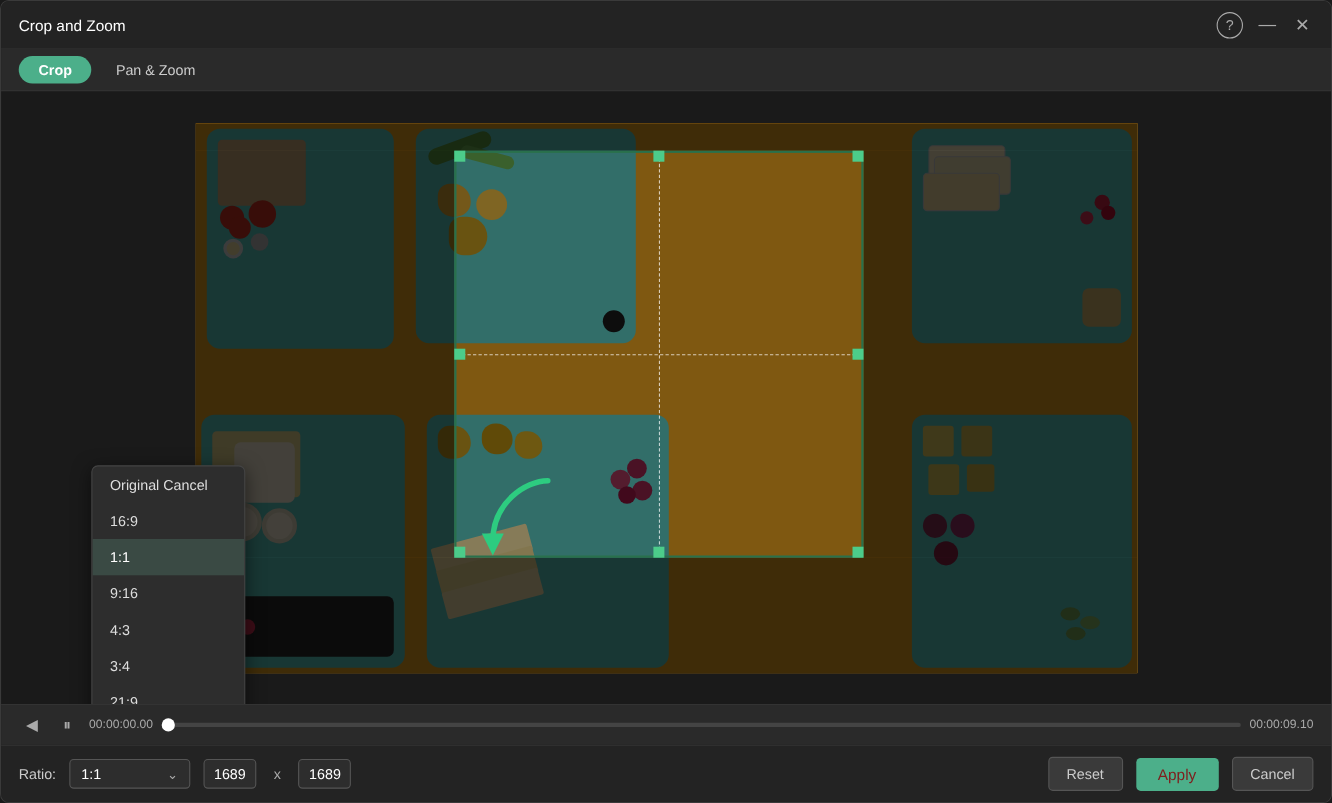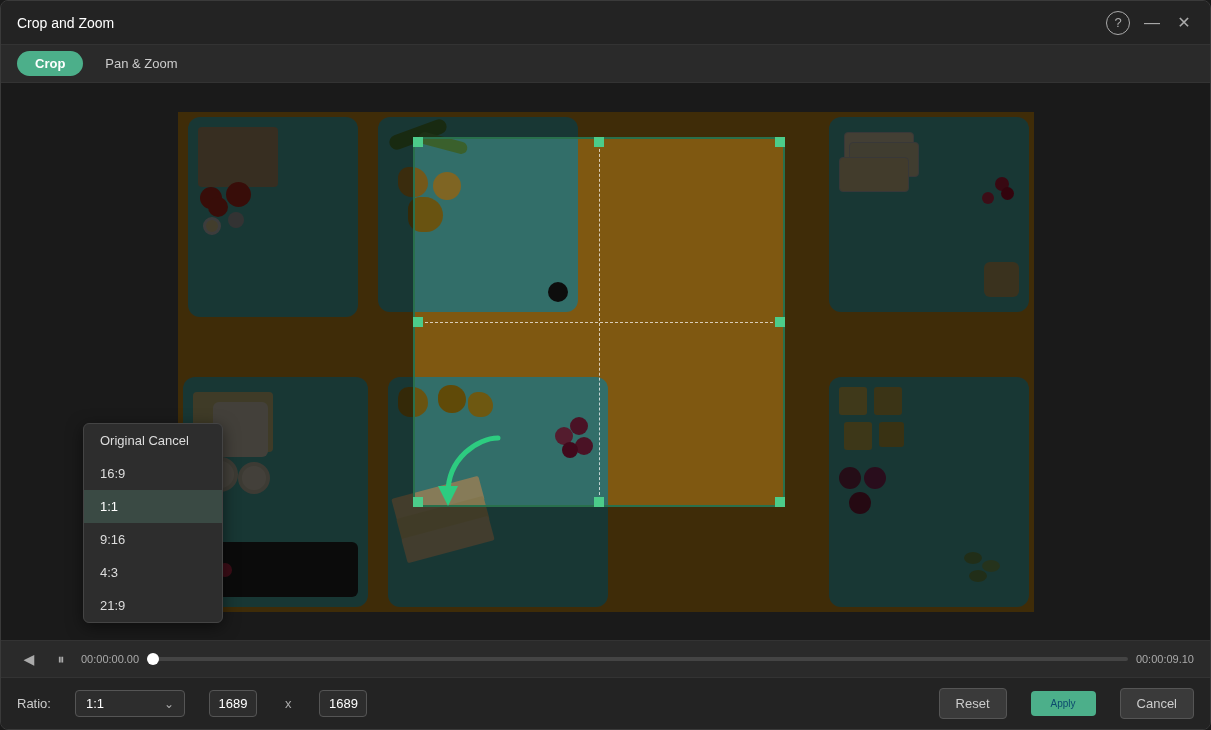--- a/index.html
+++ b/index.html
@@ -267,21 +267,21 @@
       color: #aaa;
       white-space: nowrap;
     }
 
     
     .bottom-bar {
       background: #232323;
       padding: 10px 16px;
       display: flex;
       align-items: center;
-      gap: 24px;
+      gap: 12px;
       border-top: 1px solid #333;
       justify-content: space-between;
     }
 
     .ratio-label {
       font-size: 13px;
       color: #ccc;
     }
 
     .ratio-select {
@@ -324,23 +324,23 @@
       color: #ccc;
       padding: 7px 16px;
       font-size: 13px;
       cursor: pointer;
     }
 
     .btn-apply {
       background: #4caf8a;
       border: none;
       border-radius: 4px;
-      color: #0c4a6e;
+      color: #7f1d1d;
       padding: 7px 20px;
-      font-size: 10px;
+      font-size: 14px;
       font-weight: 500;
       cursor: pointer;
     }
 
     .btn-cancel {
       background: #3a3a3a;
       border: 1px solid #555;
       border-radius: 4px;
       color: #ccc;
       padding: 7px 16px;
@@ -527,20 +527,21 @@
           </svg>
         </div>
       </div>
 
       <div class="dropdown-menu">
         <div class="dropdown-item">Original Cancel</div>
         <div class="dropdown-item">16:9</div>
         <div class="dropdown-item selected">1:1</div>
         <div class="dropdown-item">9:16</div>
         <div class="dropdown-item">4:3</div>
+        <div class="dropdown-item">3:4</div>
         <div class="dropdown-item">21:9</div>
 
       </div>
 
     </div>
   </div>
 
   <div class="timeline-bar">
     <div class="timeline-ctrl">
       <div class="ctrl-btn">◀</div>

